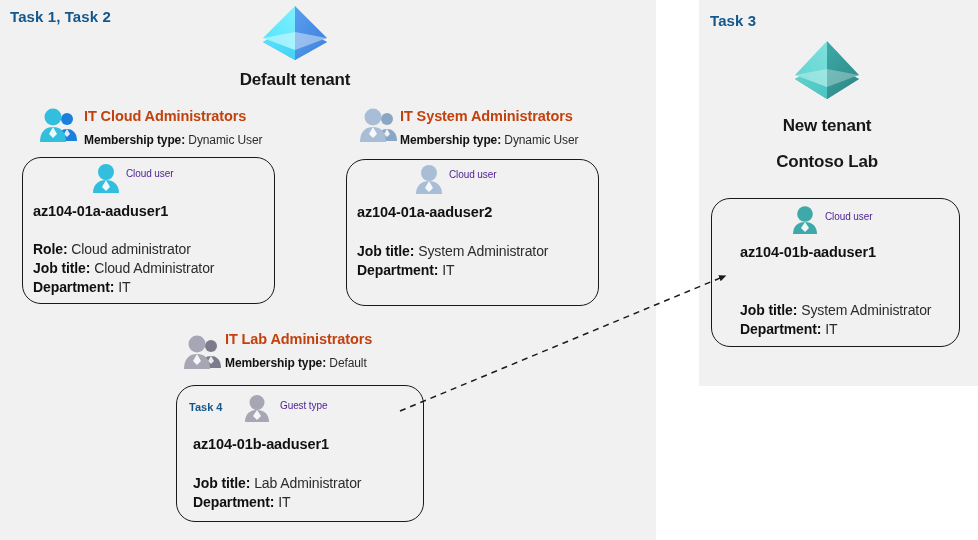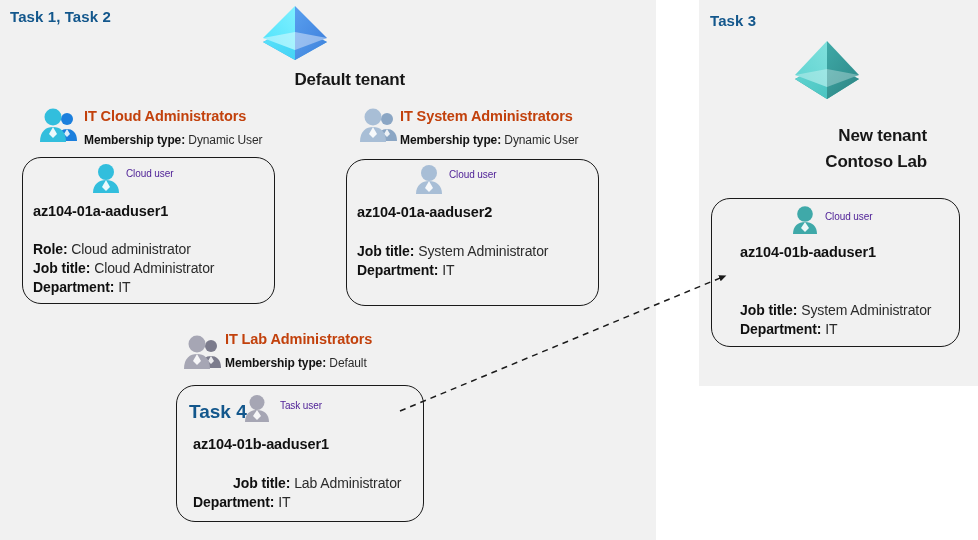--- a/index.html
+++ b/index.html
@@ -41,21 +41,21 @@
 
   
   .tenant-title {
     position: absolute;
     font-weight: bold;
     font-size: 17px;
     color: #171717;
     white-space: nowrap;
     letter-spacing: -0.2px;
   }
-  .tenant-title.centered { text-align: right; }
+  .tenant-title.centered { text-align: center; }
 
   .group-title {
     position: absolute;
     font-weight: bold;
     font-size: 14.5px;
     color: #c2410c;
     white-space: nowrap;
     letter-spacing: -0.1px;
   }
   .group-sub {
@@ -96,21 +96,21 @@
     color: #2b2b2b;
     white-space: nowrap;
     letter-spacing: -0.1px;
   }
   .card-attr b { color: #101010; font-weight: bold; }
 
   .inline-task {
     position: absolute;
     color: #13578c;
     font-weight: bold;
-    font-size: 19px;
+    font-size: 11px;
     white-space: nowrap;
   }
 
   svg.connector {
     position: absolute;
     left: 0; top: 0;
     width: 978px; height: 540px;
     overflow: visible;
     pointer-events: none;
   }
@@ -175,21 +175,21 @@
       </linearGradient>
     </defs>
     <polygon points="4,42 36,26 68,42 36,62" fill="#38a09e"></polygon>
     <polygon points="4,42 36,26 36,62" fill="url(#tbaseL)"></polygon>
     <polygon points="36,26 68,42 36,62" fill="url(#tbaseR)"></polygon>
     <polygon points="4,38 36,4 36,50" fill="url(#tpyrL)"></polygon>
     <polygon points="36,4 68,38 36,50" fill="url(#tpyrR)"></polygon>
     <polygon points="4,38 36,32 68,38 36,50" fill="#ffffff" opacity="0.30"></polygon>
   </svg>
 </div>
-<div class="tenant-title centered" style="left:727px; top:126px; width:200px;">New  tenant</div>
+<div class="tenant-title centered" style="left:727px; top:116px; width:200px;">New  tenant</div>
 <div class="tenant-title centered" style="left:727px; top:152px; width:200px;">Contoso Lab</div>
 
 <div class="group-icon" style="left:38px; top:107px; width:42px; height:38px;">
   <svg width="42" height="38" viewBox="0 0 42 38">
     <circle cx="29" cy="12" r="6" fill="#1b7fdd"></circle>
     <path d="M19 34 C19 25 24 22 29 22 C34 22 39 25 39 34 Z" fill="#1b7fdd"></path>
     <path d="M29 22 L26 27 L29 30 L32 27 Z" fill="#ffffff" opacity="0.85"></path>
     <circle cx="15" cy="10" r="8.5" fill="#32bedd"></circle>
     <path d="M2 35 C2 24 8 20 15 20 C22 20 28 24 28 35 Z" fill="#32bedd"></path>
     <path d="M15 20 L11 27 L15 31 L19 27 Z" fill="#ffffff" opacity="0.9"></path>
@@ -277,23 +277,23 @@
 
 <div class="card" style="left:176px; top:385px; width:248px; height:137px;"></div>
 <div class="inline-task" style="left:189px; top:401px;">Task 4</div>
 <div class="person-icon" style="left:242px; top:394px; width:30px; height:28px;">
   <svg width="30" height="28" viewBox="0 0 30 28">
     <circle cx="15" cy="8.5" r="7.5" fill="#a6a6b4"></circle>
     <path d="M3 28 C3 20 8 16 15 16 C22 16 27 20 27 28 Z" fill="#a6a6b4"></path>
     <path d="M15 16 L11 22 L15 26 L19 22 Z" fill="#ffffff" opacity="0.9"></path>
   </svg>
 </div>
-<div class="card-usertype" style="left:280px; top:400px;">Task user</div>
+<div class="card-usertype" style="left:280px; top:400px;">Guest type</div>
 <div class="card-name" style="left:193px; top:436px;">az104-01b-aaduser1</div>
-<div class="card-attr" style="left:193px; top:475px;margin-left:40px;">
+<div class="card-attr" style="left:193px; top:475px;">
   <b>Job title:</b>
   <span>Lab Administrator</span>
 </div>
 <div class="card-attr" style="left:193px; top:494px;">
   <b>Department:</b>
   <span>IT</span>
 </div>
 
 <div class="card" style="left:711px; top:198px; width:249px; height:149px;"></div>
 <div class="person-icon" style="left:790px; top:205px; width:30px; height:29px;">

